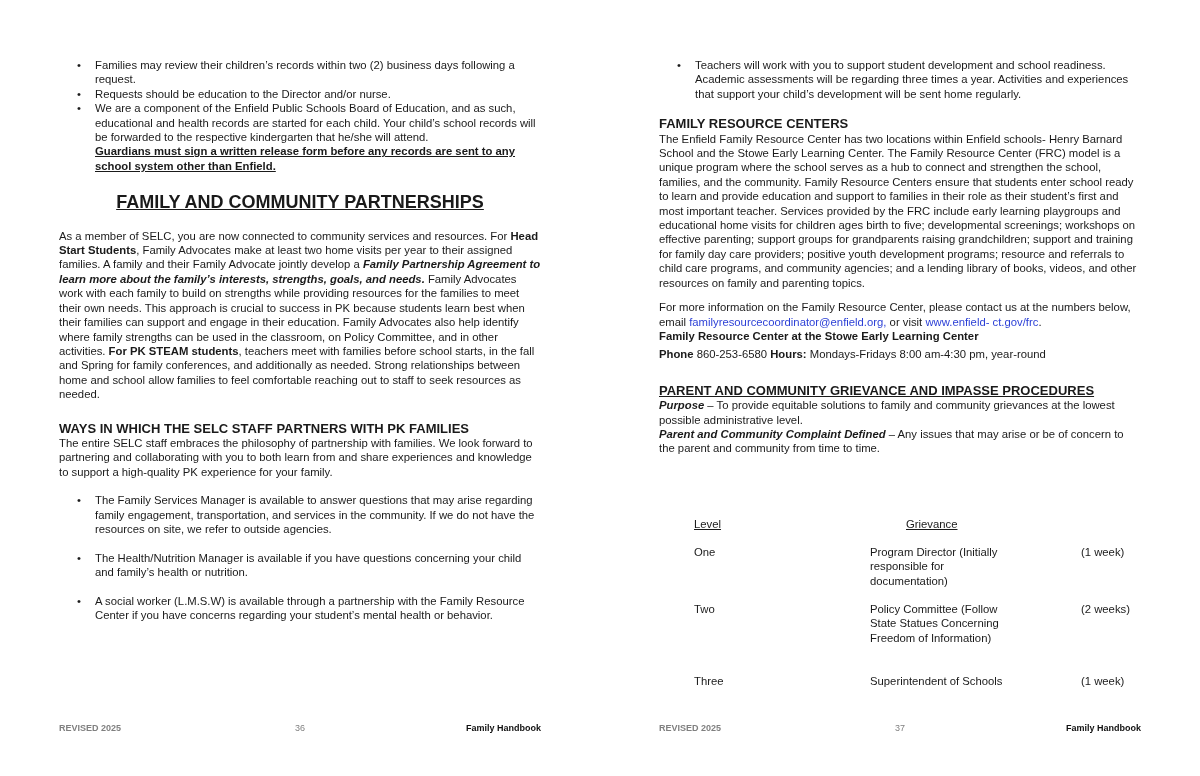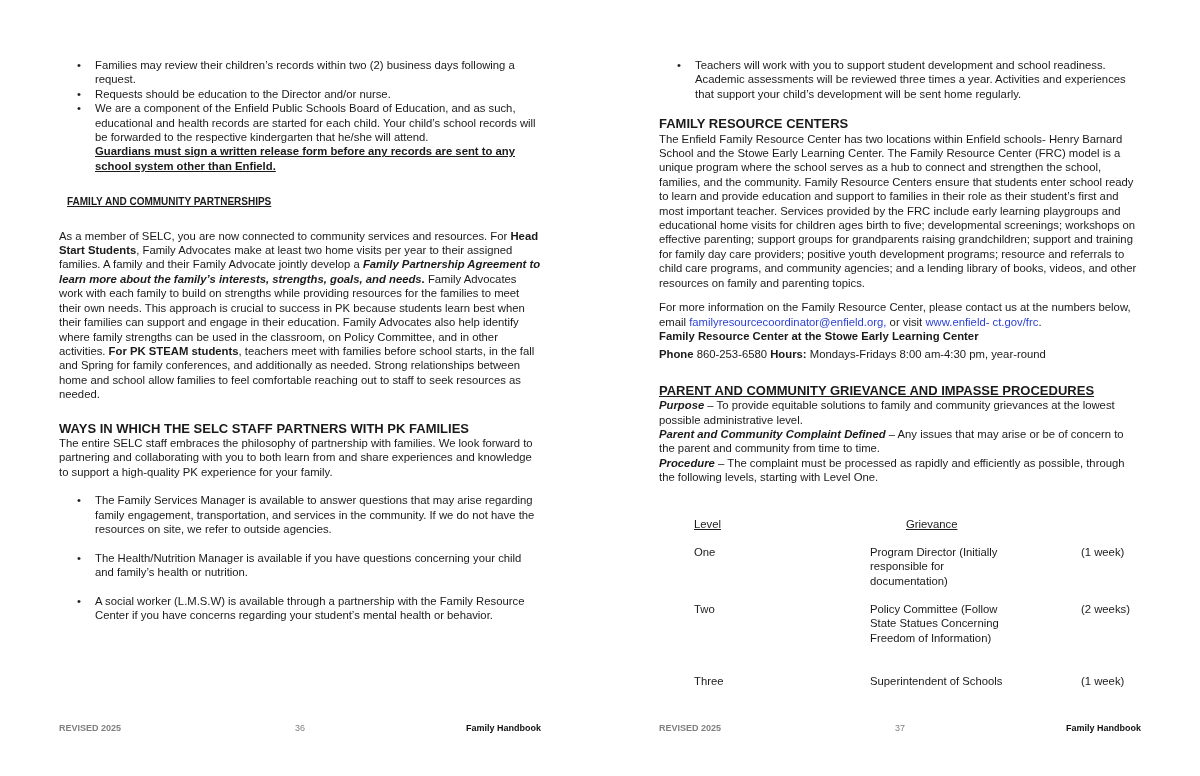--- a/index.html
+++ b/index.html
@@ -9,21 +9,21 @@
     #page-left { left:0; }
     #page-right { left:600px; }
     .content { position:absolute; left:59px; width:482px; top:58px; font-size:11.3px; line-height:14.4px; }
     .bullets { margin:0; padding:0 0 0 36px; list-style:none; }
     .bullets li { position:relative; margin:0; }
     .bullets li::before { content:"\2022"; position:absolute; left:-18px; top:0; }
     .bullets.spaced li { margin-bottom:14.4px; }
     .b { font-weight:bold; }
     .bi { font-weight:bold; font-style:italic; }
     .u { text-decoration:underline; }
-    .h-center { text-align:left; font-weight:bold; font-size:10px; text-decoration:underline; margin:8px; }
+    .h-center { text-align:center; font-weight:bold; font-size:18px; text-decoration:underline; margin:8px; }
     .h-left { font-weight:bold; font-size:13px; margin:0; }
     .h-left-u { font-weight:bold; font-size:13px; text-decoration:underline; margin:0; }
     p { margin:0; }
     a.link { color:#2b3fd6; text-decoration:none; }
     .footer { position:absolute; top:723px; left:59px; width:482px; height:14px; font-size:9px; font-weight:bold; }
     .footer .rev { position:absolute; left:0; color:#808080; }
     .footer .num { position:absolute; left:236px; color:#808080; font-weight:normal; }
     .footer .title { position:absolute; right:0; color:#111; }
     .grv-table { position:absolute; left:35px; width:440px; font-size:11.3px; line-height:14.4px; }
     .grv-row { position:relative; }
@@ -58,34 +58,33 @@
   <div class="footer">
     <span class="rev">REVISED 2025</span>
     <span class="num">36</span>
     <span class="title">Family Handbook</span>
   </div>
 </div>
 
 <div class="page" id="page-right">
   <div class="content">
     <ul class="bullets">
-      <li>Teachers will work with you to support student development and school readiness. Academic assessments will be reviewed three times a year. Activities and experiences that support your child’s development will be sent home regularly.</li>
+      <li>Teachers will work with you to support student development and school readiness. Academic assessments will be regarding three times a year. Activities and experiences that support your child’s development will be sent home regularly.</li>
     </ul>
 
     <h2 class="h-left" style="margin-top:16px;">FAMILY RESOURCE CENTERS</h2>
     <p>The Enfield Family Resource Center has two locations within Enfield schools- Henry Barnard School and the Stowe Early Learning Center. The Family Resource Center (FRC) model is a unique program where the school serves as a hub to connect and strengthen the school, families, and the community. Family Resource Centers ensure that students enter school ready to learn and provide education and support to families in their role as their student’s first and most important teacher. Services provided by the FRC include early learning playgroups and educational home visits for children ages birth to five; developmental screenings; workshops on effective parenting; support groups for grandparents raising grandchildren; support and training for family day care providers; positive youth development programs; resource and referrals to child care programs, and community agencies; and a lending library of books, videos, and other resources on family and parenting topics.</p>
 
     <p style="margin-top:10px;"><span>For more information on the Family Resource Center, please contact us at the numbers below, email </span><a class="link">familyresourcecoordinator@enfield.org,</a><span> or visit </span><a class="link">www.enfield- ct.gov/frc</a><span>.</span></p>
     <p class="b">Family Resource Center at the Stowe Early Learning Center</p>
     <p style="margin-top:4px;"><span class="b">Phone</span><span> 860-253-6580 </span><span class="b">Hours:</span><span> Mondays-Fridays 8:00 am-4:30 pm, year-round</span></p>
 
     <h2 class="h-left-u" style="margin-top:22px;">PARENT AND COMMUNITY GRIEVANCE AND IMPASSE PROCEDURES</h2>
     <p><span class="bi">Purpose</span><span> – To provide equitable solutions to family and community grievances at the lowest possible administrative level.</span></p>
     <p><span class="bi">Parent and Community Complaint Defined</span><span> – Any issues that may arise or be of concern to the parent and community from time to time.</span></p>
-    <p><span class="bi">Procedure</span><span> – The complaint must be processed as rapidly and efficiently as possible, through the following levels, starting with Level One.</span></p>
 
     <div class="grv-table" style="top:459px;">
       <div class="grv-row" style="height:28px;">
         <span class="c1 u">Level</span>
         <span class="u" style="position:absolute;left:212px;">Grievance</span>
       </div>
       <div class="grv-row" style="height:57px;">
         <span class="c1">One</span>
         <span class="c2">Program Director (Initially responsible for documentation)</span>
         <span class="c3">(1 week)</span>

